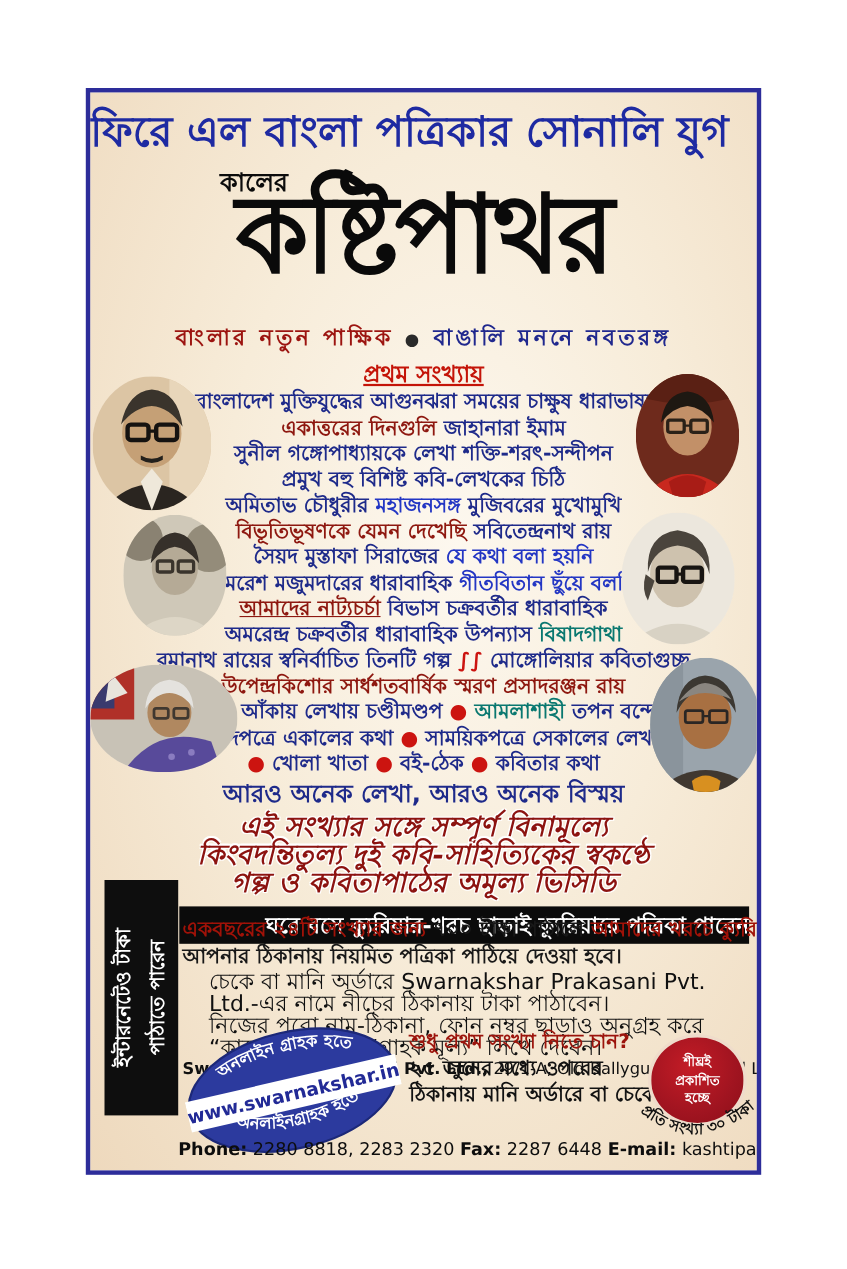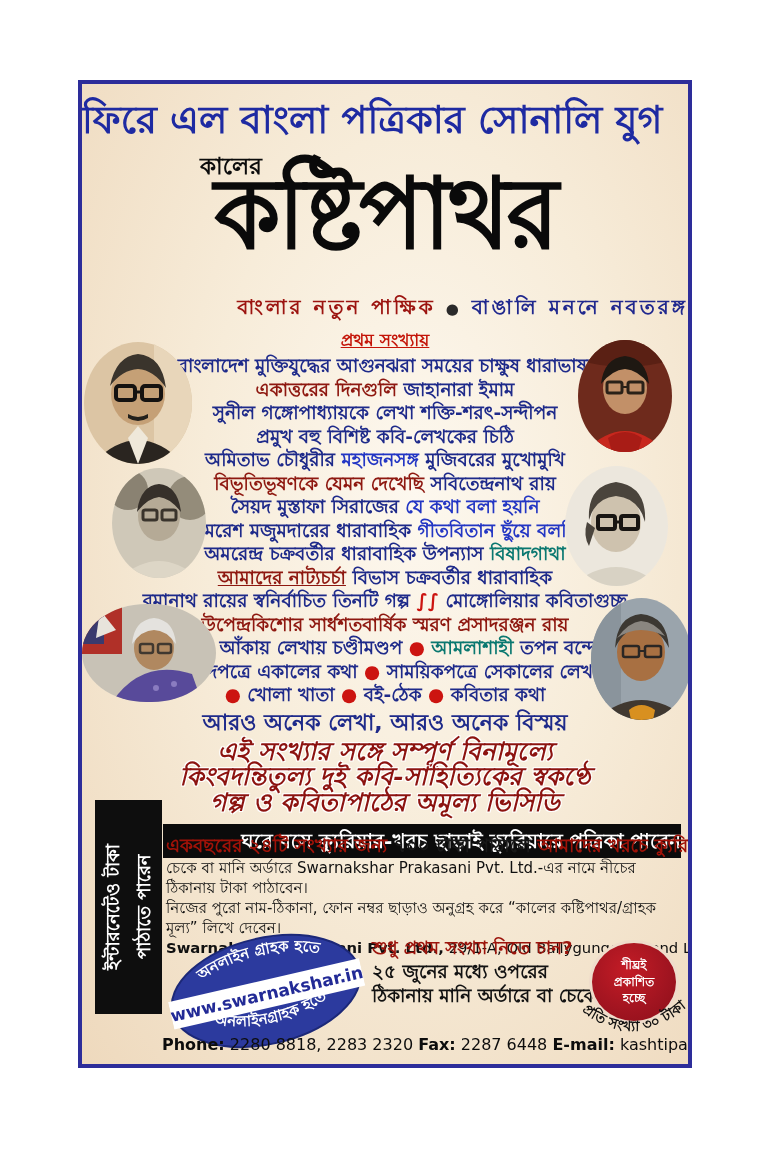--- a/index.html
+++ b/index.html
@@ -13,24 +13,24 @@
     background:radial-gradient(ellipse at 55% 42%,#fdf8ef 0%,#f7ecd9 45%,#eed9bd 100%);
     overflow:hidden;
   }
   .tagline{margin-top:8px;height:56px;line-height:56px;text-align:left;
     font-size:38px;font-weight:bold;color:#1e2aa2;white-space:nowrap;}
   .masthead{position:relative;height:146px;}
   .kaler{position:absolute;left:118px;top:0;font-size:23px;font-weight:bold;color:#0c0c0c;}
   .main-title{position:absolute;left:0;right:0;top:-4px;text-align:center;
     font-size:95px;line-height:140px;font-weight:900;color:#0a0a0a;letter-spacing:-3px;
     transform:scaleY(1.04);}
-  .subtitle{text-align:right;font-size:20px;font-weight:bold;letter-spacing:3px;
+  .subtitle{text-align:center;font-size:20px;font-weight:bold;letter-spacing:3px;
     line-height:26px;white-space:nowrap;}
   .sub-l{color:#9c1410}.sub-dot{color:#2a2a2a;font-size:15px}.sub-r{color:#20288e}
-  .section-heading{text-align:center;color:#c41408;font-weight:bold;font-size:17px;
+  .section-heading{text-align:center;color:#c41408;font-weight:bold;font-size:21px;
     text-decoration:underline;margin-top:7px;line-height:22px;}
   .issue-list{margin-top:3px;text-align:center;font-size:18.5px;font-weight:700;}
   .issue-line{line-height:23.5px;white-space:nowrap;}
   .seg-navy{color:#1e2a8a}
   .seg-maroon{color:#8e1810}
   .seg-maroonu{color:#8e1810;text-decoration:underline}
   .seg-blue{color:#2336c4}
   .seg-teal{color:#0a7870}
   .seg-red{color:#cc1410}
   .more-line{text-align:center;color:#1e2a8a;font-weight:bold;font-size:22px;
@@ -39,21 +39,21 @@
   .vcd-line{font-family:"DejaVu Serif","Liberation Serif",serif;font-style:italic;
     font-weight:bold;color:#8c1310;font-size:25px;line-height:25.5px;
     text-shadow:1px 1px 0 #fff,-1px -1px 0 #fff,1px -1px 0 #fff,-1px 1px 0 #fff;}
   .courier-banner{margin:9px 0 5px 81px;width:518px;background:#0b0b0b;color:#ffffff;
     font-size:20px;font-weight:bold;text-align:right;line-height:34px;height:34px;
     white-space:nowrap;}
   .subscription{position:absolute;left:84px;top:750px;width:518px;}
   .sub-line1{font-size:18.5px;font-weight:bold;line-height:24px;white-space:nowrap;}
   .seg-dred{color:#a01208}.seg-black{color:#181818}
   .sub-line2{font-size:18.5px;font-weight:bold;color:#181818;line-height:24px;}
-  .sub-line3,.sub-line4{font-size:15px;color:#101010;line-height:20px;}
+  .sub-line3,.sub-line4{font-size:20px;color:#101010;line-height:20px;margin-left:24px;}
   .sub-addr{font-size:14.8px;color:#101010;line-height:20px;white-space:nowrap;}
   .sub-addr b{font-weight:bold;}
   .internet-strip{position:absolute;left:13px;top:716px;width:67px;height:214px;
     background:#0e0e0e;display:flex;justify-content:center;gap:1px;padding:0;}
   .internet-strip span{writing-mode:vertical-rl;transform:rotate(180deg);
     color:#fff;font-weight:bold;font-size:18px;text-align:center;line-height:30px;}
   .online-badge{position:absolute;left:86px;top:852px;width:196px;height:110px;
     transform:rotate(-13deg);}
   .first-issue{position:absolute;left:290px;top:852px;width:205px;}
   .fi-heading{color:#9c140c;font-weight:bold;font-size:18px;line-height:24px;white-space:nowrap;}
@@ -99,41 +99,42 @@
 
   <div class="issue-list">
       <div class="issue-line"><span class="seg-navy">বাংলাদেশ মুক্তিযুদ্ধের আগুনঝরা সময়ের চাক্ষুষ ধারাভাষ্য</span></div>
       <div class="issue-line"><span class="seg-maroon">একাত্তরের দিনগুলি</span><span class="seg-navy"> জাহানারা ইমাম</span></div>
       <div class="issue-line"><span class="seg-navy">সুনীল গঙ্গোপাধ্যায়কে লেখা শক্তি-শরৎ-সন্দীপন</span></div>
       <div class="issue-line"><span class="seg-navy">প্রমুখ বহু বিশিষ্ট কবি-লেখকের চিঠি</span></div>
       <div class="issue-line"><span class="seg-navy">অমিতাভ চৌধুরীর </span><span class="seg-blue">মহাজনসঙ্গ</span><span class="seg-navy"> মুজিবরের মুখোমুখি</span></div>
       <div class="issue-line"><span class="seg-maroon">বিভূতিভূষণকে যেমন দেখেছি</span><span class="seg-navy"> সবিতেন্দ্রনাথ রায়</span></div>
       <div class="issue-line"><span class="seg-navy">সৈয়দ মুস্তাফা সিরাজের </span><span class="seg-blue">যে কথা বলা হয়নি</span></div>
       <div class="issue-line"><span class="seg-navy">সমরেশ মজুমদারের ধারাবাহিক </span><span class="seg-blue">গীতবিতান ছুঁয়ে বলছি</span></div>
+      <div class="issue-line"><span class="seg-maroonu">আমাদের নাট্যচর্চা</span><span class="seg-navy"> বিভাস চক্রবর্তীর ধারাবাহিক</span></div>
       <div class="issue-line"><span class="seg-navy">অমরেন্দ্র চক্রবর্তীর ধারাবাহিক উপন্যাস </span><span class="seg-teal">বিষাদগাথা</span></div>
-      <div class="issue-line"><span class="seg-maroonu">আমাদের নাট্যচর্চা</span><span class="seg-navy"> বিভাস চক্রবর্তীর ধারাবাহিক</span></div>
       <div class="issue-line"><span class="seg-navy">রমানাথ রায়ের স্বনির্বাচিত তিনটি গল্প </span><span class="seg-red">∫∫</span><span class="seg-navy"> মোঙ্গোলিয়ার কবিতাগুচ্ছ</span></div>
       <div class="issue-line"><span class="seg-maroon">উপেন্দ্রকিশোর সার্ধশতবার্ষিক স্মরণ প্রসাদরঞ্জন রায়</span></div>
       <div class="issue-line"><span class="seg-navy">চণ্ডী লাহিড়ীর আঁকায় লেখায় চণ্ডীমণ্ডপ</span><span class="seg-red"> ● </span><span class="seg-teal">আমলাশাহী</span><span class="seg-navy"> তপন বন্দ্যোপাধ্যায়</span></div>
       <div class="issue-line"><span class="seg-navy">সংবাদপত্রে একালের কথা</span><span class="seg-red"> ● </span><span class="seg-navy">সাময়িকপত্রে সেকালের লেখা</span></div>
       <div class="issue-line"><span class="seg-red">● </span><span class="seg-navy">খোলা খাতা</span><span class="seg-red"> ● </span><span class="seg-navy">বই-ঠেক</span><span class="seg-red"> ● </span><span class="seg-navy">কবিতার কথা</span></div>
     </div>
 
   <div class="more-line">আরও অনেক লেখা, আরও অনেক বিস্ময়</div>
 
   <div class="vcd-block">
       <div class="vcd-line">এই সংখ্যার সঙ্গে সম্পূর্ণ বিনামূল্যে</div>
       <div class="vcd-line">কিংবদন্তিতুল্য দুই কবি-সাহিত্যিকের স্বকণ্ঠে</div>
       <div class="vcd-line">গল্প ও কবিতাপাঠের অমূল্য ভিসিডি</div>
     </div>
 
   <div class="courier-banner">ঘরে বসে ক্যুরিয়ার-খরচ ছাড়াই ক্যুরিয়ারে পত্রিকা পাবেন</div>
 
   <div class="subscription">
     <div class="sub-line1"><span class="seg-dred">একবছরের ২৪টি সংখ্যার জন্য </span><span class="seg-black">৭০০ টাকা পাঠালে </span><span class="seg-dred">আমাদের খরচে ক্যুরিয়ারে</span></div>
+    <div class="sub-line2">আপনার ঠিকানায় নিয়মিত পত্রিকা পাঠিয়ে দেওয়া হবে।</div>
     <div class="sub-line3">চেকে বা মানি অর্ডারে Swarnakshar Prakasani Pvt. Ltd.-এর নামে নীচের ঠিকানায় টাকা পাঠাবেন।</div>
     <div class="sub-line4">নিজের পুরো নাম-ঠিকানা, ফোন নম্বর ছাড়াও অনুগ্রহ করে “কালের কষ্টিপাথর/গ্রাহক মূল্য” লিখে দেবেন।</div>
     <div class="sub-addr"><b>Swarnakshar Prakasani Pvt. Ltd.,</b><span> 29/1-A, Old Ballygunge Second Lane, Kolkata-700 019</span></div>
   </div>
 
   <div class="internet-strip">
     <span>ইন্টারনেটেও টাকা</span>
     <span>পাঠাতে পারেন</span>
   </div>
 

